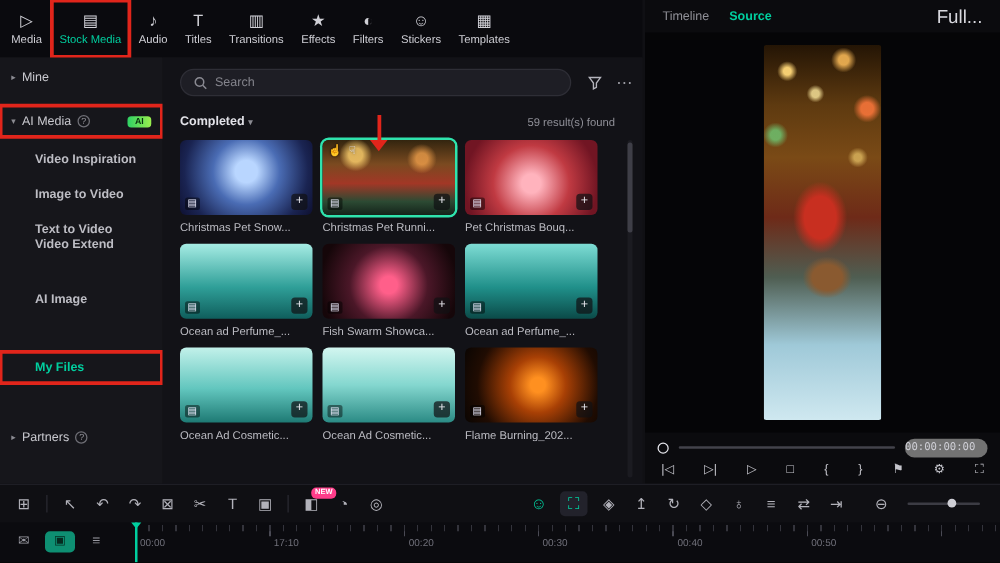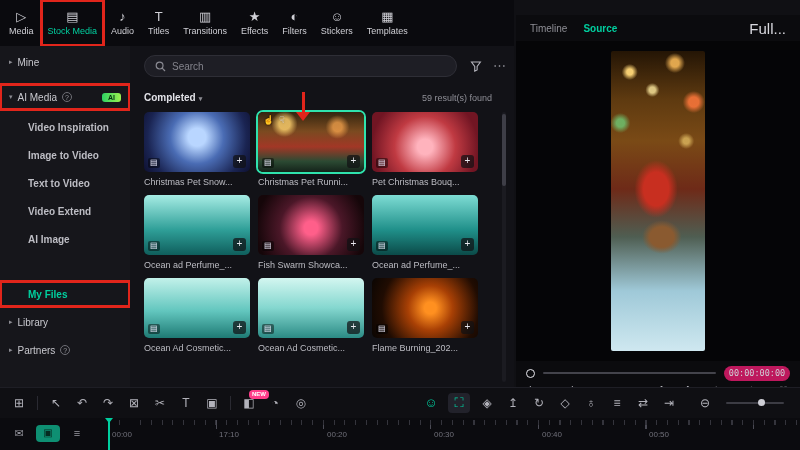--- a/index.html
+++ b/index.html
@@ -17,21 +17,21 @@
   .tab .tlabel{font-size:9px;color:#cfcfd5;white-space:nowrap}
   .tab.active .tlabel{color:#00cf9f}
 
   .sidebar{position:absolute;left:0;top:46px;width:130px;height:341px;background:#16161b}
   .side-row{position:absolute;left:0;width:130px;height:26px;display:flex;align-items:center;gap:5px;
             padding:0 9px;font-size:10px;color:#c9c9cf;cursor:pointer;white-space:nowrap}
   .side-row .caret{font-size:7px;color:#8b8b92}
   .side-row.sub{padding-left:28px;color:#bdbdc4;font-weight:bold}
   .side-row.active{color:#00cf9f}
   .r0{top:3px}.r1{top:38px}.r2{top:68px}.r3{top:96px}.r4{top:124px}
-  .r5{top:152px}.r6{top:180px}.r7{top:235px}.r8{top:263px}.r9{top:291px}
+  .r5{top:136px}.r6{top:180px}.r7{top:235px}.r8{top:263px}.r9{top:291px}
   .help-dot{width:10px;height:10px;border:1px solid #6f6f76;border-radius:50%;font-size:7px;
             color:#9a9aa0;display:flex;align-items:center;justify-content:center;flex:none}
   .ai-badge{background:linear-gradient(90deg,#2ed164,#9bf04e);color:#06300f;font-size:7px;
             font-weight:bold;padding:1px 6px;border-radius:3px;margin-left:auto}
 
   .content{position:absolute;left:130px;top:46px;width:384px;height:341px;background:#121217}
   .search-row{position:absolute;left:14px;top:8px;width:362px;height:24px;display:flex;align-items:center}
   .search-box{width:316px;height:22px;background:#1e1e25;border:1px solid #2e2e36;border-radius:12px;
               display:flex;align-items:center;gap:6px;padding:0 10px}
   .search-box input{flex:1;background:transparent;border:none;outline:none;color:#cfcfd5;font-size:10px;
@@ -69,21 +69,21 @@
   .t5{background:radial-gradient(circle at 50% 55%,#ff5f8a 0 11%,#4b1728 50%,#150609 88%)}
   .t6{background:linear-gradient(180deg,#7edcd4,#20908a 58%,#0b4a48)}
   .t7{background:linear-gradient(180deg,#c2f1ea,#62c6be 55%,#1e7a74)}
   .t8{background:linear-gradient(180deg,#d3f6f0,#84d7cf 50%,#2b8b85)}
   .t9{background:radial-gradient(circle at 55% 50%,#ff9020 0 9%,#a84005 34%,#200c02 74%,#0a0502)}
 
   .v-scrollbar{position:absolute;left:372px;top:66px;width:4px;height:270px;background:#1b1b21;border-radius:2px}
   .v-thumb{position:absolute;left:0;top:2px;width:4px;height:72px;background:#3e3e47;border-radius:2px;cursor:pointer}
 
   
-  .preview-panel{position:absolute;left:516px;top:15px;width:284px;height:387px;background:#0b0b0e}
+  .preview-panel{position:absolute;left:516px;top:0;width:284px;height:387px;background:#0b0b0e}
   .preview-header{position:absolute;left:0;top:0;width:284px;height:26px;display:flex;align-items:center;
                   gap:16px;padding:0 14px;font-size:10px}
   .ptab-timeline{color:#8f8f96;cursor:pointer}
   .ptab-source{color:#00cf9f;font-weight:bold;cursor:pointer}
   .full-label{margin-left:auto;color:#d8d8de;font-size:15px;cursor:pointer}
   .stage{position:absolute;left:0;top:26px;width:284px;height:320px;background:#050507;
          display:flex;align-items:center;justify-content:center}
   .video-art{width:94px;height:300px;border-radius:2px;
     background:
       radial-gradient(circle at 20% 7%,rgba(255,215,120,.95) 0 3px,transparent 8px),
@@ -91,22 +91,22 @@
       radial-gradient(circle at 44% 13%,rgba(255,235,160,.8) 0 3px,transparent 7px),
       radial-gradient(circle at 88% 17%,rgba(255,120,60,.85) 0 5px,transparent 11px),
       radial-gradient(circle at 10% 24%,rgba(110,220,130,.7) 0 4px,transparent 10px),
       radial-gradient(circle at 80% 30%,rgba(255,220,120,.6) 0 3px,transparent 8px),
       radial-gradient(ellipse 30px 40px at 48% 46%,#c82f20 0 42%,transparent 72%),
       radial-gradient(ellipse 26px 22px at 54% 62%,#8a5a30 0 46%,transparent 76%),
       linear-gradient(180deg,#241505 0%,#5e3a10 16%,#7a4a16 30%,#6e2a18 46%,#4f5e52 62%,#9fc9d8 80%,#cfe8f0 100%)}
   .seek-row{position:absolute;left:0;top:350px;width:284px;height:16px;display:flex;align-items:center;padding:0 10px}
   .seek-knob{width:9px;height:9px;border:1.5px solid #e8e8ee;border-radius:50%;flex:none;cursor:pointer}
   .seek-track{flex:1;height:2px;background:#43434b;border-radius:1px;margin:0 8px;cursor:pointer}
-  .timecode{width:66px;height:15px;background:#be185d;border-radius:8px;color:#cfcfd6;font-size:8.5px;
-            line-height:15px;text-align:center;font-family:"DejaVu Sans Mono",monospace}
+  .timecode{width:66px;height:15px;background:#737373;border-radius:8px;color:#cfcfd6;font-size:8.5px;
+            line-height:15px;text-align:left;font-family:"DejaVu Sans Mono",monospace}
   .transport{position:absolute;left:0;top:366px;width:284px;height:20px;display:flex;align-items:center;
              justify-content:space-between;padding:0 13px}
   .tr-btn{font-size:10px;color:#c4c4cb;cursor:pointer;line-height:14px}
 
   
   .toolbar{position:absolute;left:0;top:387px;width:800px;height:31px;background:#0f0f13;
            border-top:1px solid #1e1e25;display:flex;align-items:center}
   .tool{width:26px;text-align:center;font-size:12px;line-height:18px;color:#b2b2ba;cursor:pointer;
         position:relative;flex:none}
   .tool.teal{color:#00cf9f;font-size:13px}
@@ -210,24 +210,20 @@
         <span>Text to Video</span>
       </div>
       <div class="side-row sub r5">
         <span>Video Extend</span>
       </div>
       <div class="side-row sub r6">
         <span>AI Image</span>
       </div>
       <div class="side-row sub r7 active red-box">
         <span>My Files</span>
-      </div>
-      <div class="side-row r8">
-        <span class="caret">▸</span>
-        <span>Library</span>
       </div>
       <div class="side-row r9">
         <span class="caret">▸</span>
         <span>Partners</span>
         <span class="help-dot">?</span>
       </div>
     </div>
 
     <div class="content">
 

